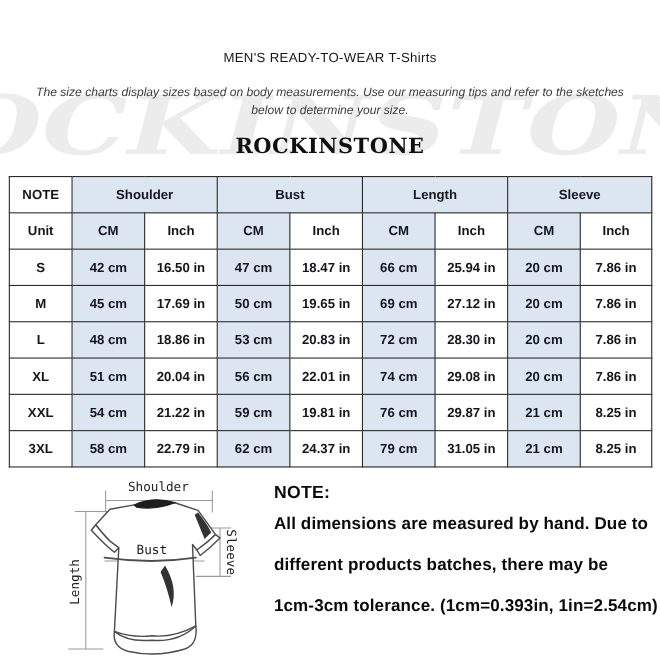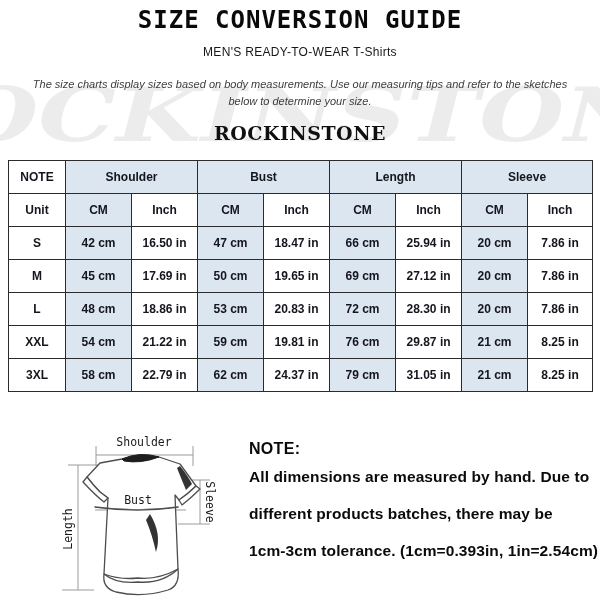--- a/index.html
+++ b/index.html
@@ -36,21 +36,20 @@
   .note .nl{font-size:15.5px;font-weight:bold;letter-spacing:.1px;line-height:37px;}
   .note .nl:first-of-type{margin-top:6px;}
 </style>
 </head>
 <body>
 
 <div id="stage">
 
   <div class="watermark">ROCKINSTONE</div>
 
-  <div class="title">SIZE CONVERSION GUIDE</div>
   <div class="subtitle">MEN'S READY-TO-WEAR T-Shirts</div>
   <div class="desc">
     <div>The size charts display sizes based on body measurements. Use our measuring tips and refer to the sketches</div>
     <div>below to determine your size.</div>
   </div>
   <div class="brand">ROCKINSTONE</div>
 
   <table class="size">
     <colgroup>
       <col style="width:57px">
@@ -109,20 +108,31 @@
       <td class="blue">48 cm</td>
       <td>18.86 in</td>
       <td class="blue">53 cm</td>
       <td>20.83 in</td>
       <td class="blue">72 cm</td>
       <td>28.30 in</td>
       <td class="blue">20 cm</td>
       <td>7.86 in</td>
     </tr>
     <tr>
+      <td>XL</td>
+      <td class="blue">51 cm</td>
+      <td>20.04 in</td>
+      <td class="blue">56 cm</td>
+      <td>22.01 in</td>
+      <td class="blue">74 cm</td>
+      <td>29.08 in</td>
+      <td class="blue">20 cm</td>
+      <td>7.86 in</td>
+    </tr>
+    <tr>
       <td>XXL</td>
       <td class="blue">54 cm</td>
       <td>21.22 in</td>
       <td class="blue">59 cm</td>
       <td>19.81 in</td>
       <td class="blue">76 cm</td>
       <td>29.87 in</td>
       <td class="blue">21 cm</td>
       <td>8.25 in</td>
     </tr>

